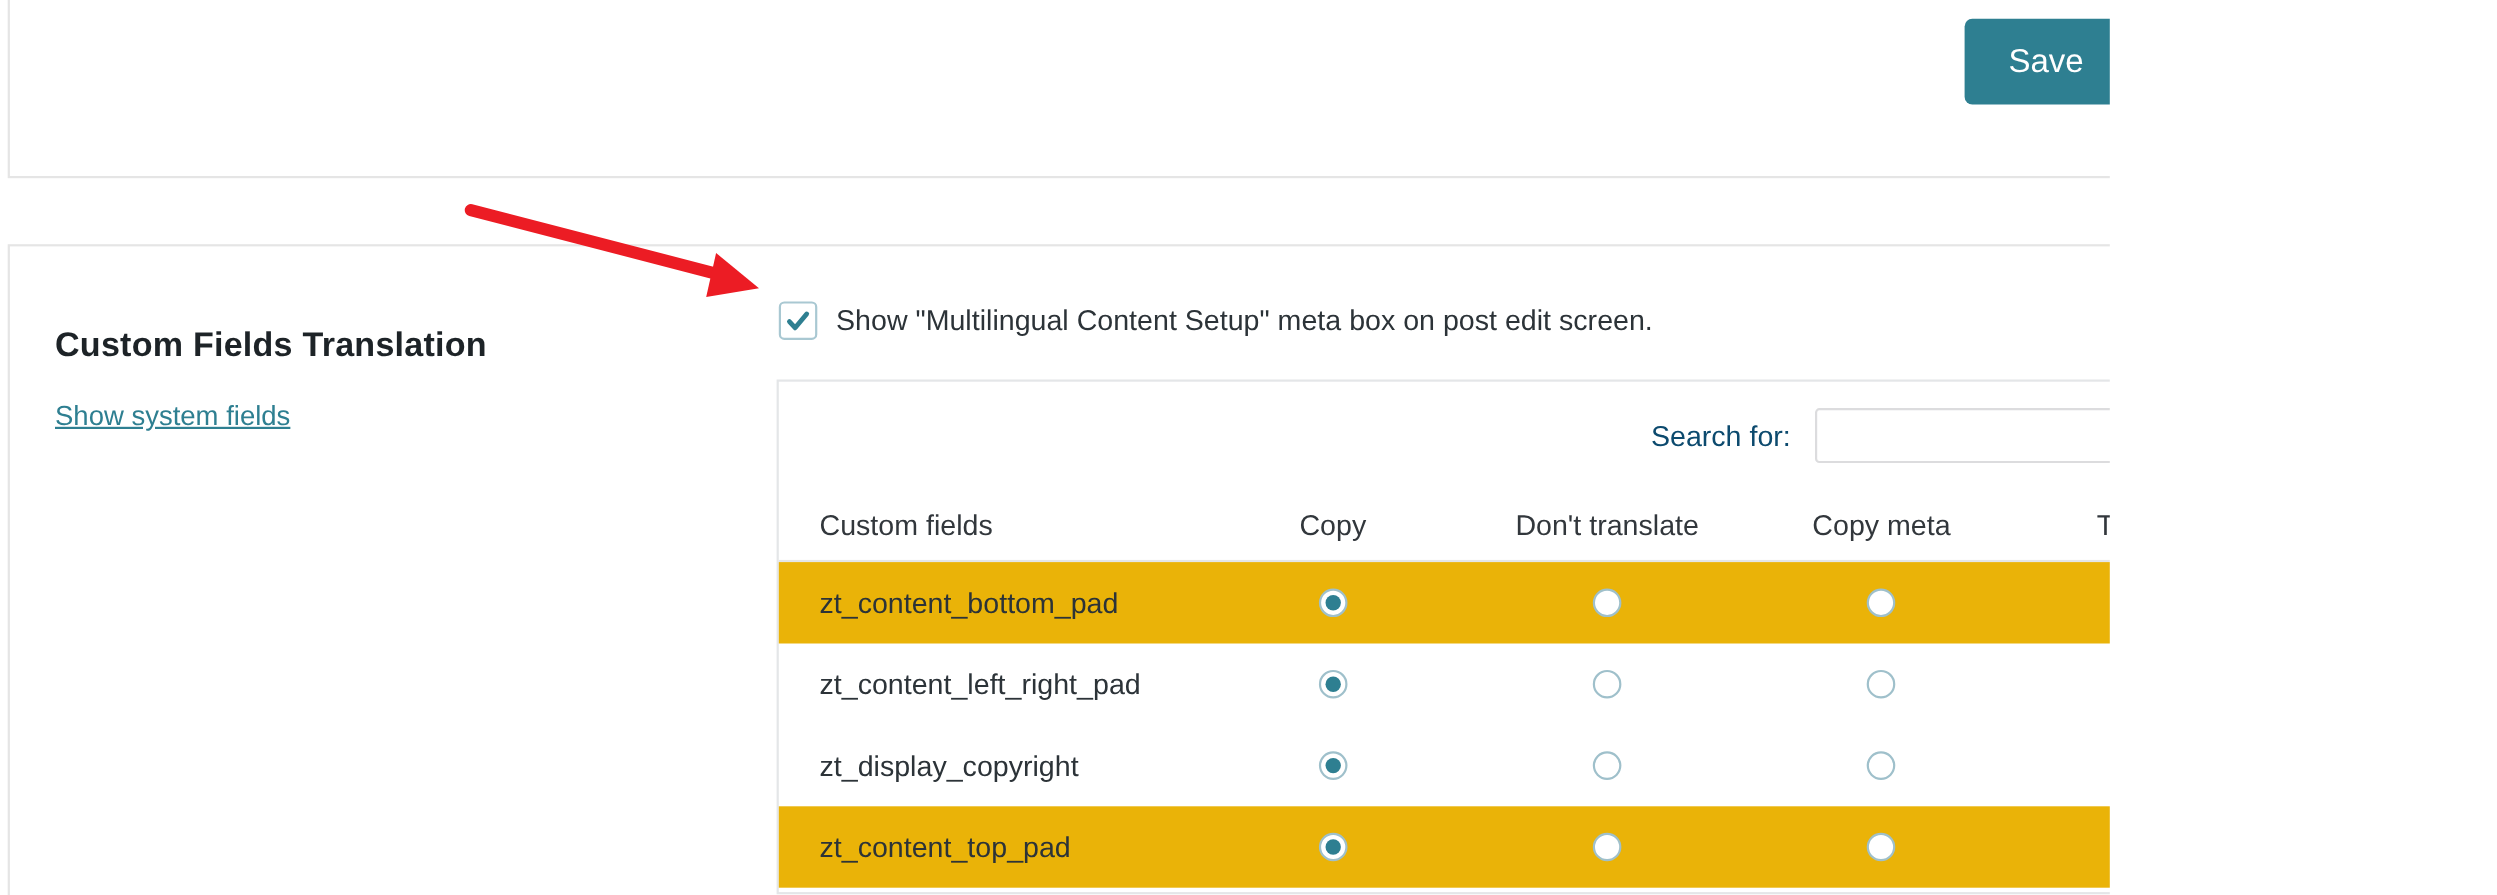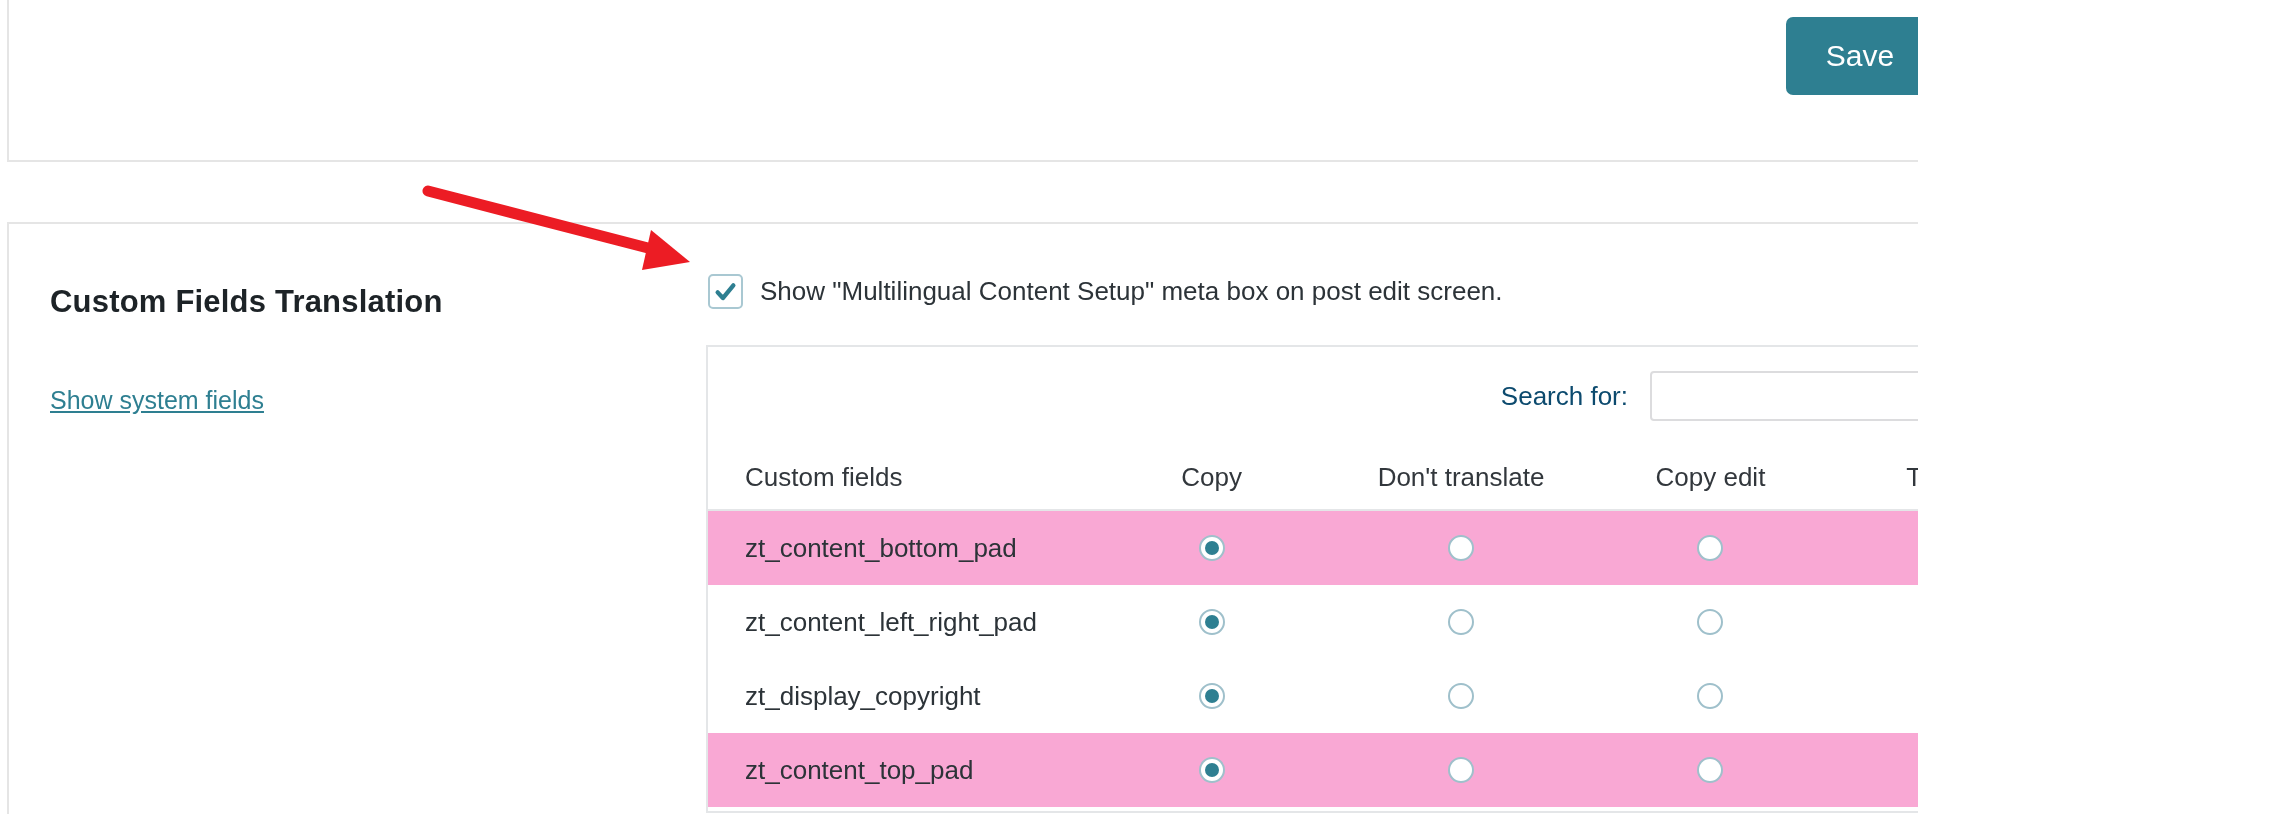--- a/index.html
+++ b/index.html
@@ -10,23 +10,23 @@
   
   .top-card { position:absolute; left:7px; top:-4px; right:-6px; height:166px;
               background:#fff; border:2px solid #e5e5e5; }
   .save-btn { position:absolute; left:1777px; top:19px; width:148px; height:78px;
               background:var(--accent,#2e7f91); color:#fff; border:none; border-radius:7px;
               font-family:inherit; font-size:30px; cursor:pointer; }
 
   
   .section-card { position:absolute; left:7px; top:222px; right:-6px; bottom:-6px;
                   background:#fff; border:2px solid #e5e5e5; }
-  .section-title { position:absolute; left:41px; top:60px; font-size:31px; font-weight:600;
+  .section-title { position:absolute; left:41px; top:72px; font-size:31px; font-weight:600;
                    color:#1d2327; letter-spacing:.2px; }
-  .sys-link { position:absolute; left:41px; top:162px; font-size:25px;
+  .sys-link { position:absolute; left:41px; top:140px; font-size:25px;
               color:var(--accent,#2e7f91); text-decoration:underline; cursor:pointer; }
 
   .meta-row { position:absolute; left:699px; top:50px; display:flex; align-items:center; }
   .checkbox { width:35px; height:35px; border:2px solid #a9c8d2; border-radius:5px;
               background:#fff; display:flex; align-items:center; justify-content:center;
               cursor:pointer; flex:0 0 auto; }
   .checkbox svg { width:27px; height:27px; }
   .meta-label { margin-left:17px; font-size:26px; color:#2c3338; }
 
   
@@ -35,21 +35,21 @@
   .search-row { height:98px; display:flex; align-items:center; justify-content:flex-end;
                 padding-right:20px; }
   .search-label { font-size:26px; color:#0c4a6e; margin-right:22px; }
   .search-input { width:416px; height:50px; border:2px solid #dcdcde; border-radius:4px;
                   font-family:inherit; font-size:26px; padding:0 14px; color:#2c3338;
                   background:#fff; outline:none; }
 
   .t-header { height:66px; display:flex; align-items:center; font-size:26px;
               color:#32373c; border-bottom:2px solid #e4e6e8; }
   .trow { height:74px; display:flex; align-items:center; font-size:26px; color:#2c3338; }
-  .trow.alt { background:#f9a8d4; }
+  .trow.alt { background:#eab308; }
   .col { display:flex; align-items:center; }
   .col-field { width:27.5%; padding-left:37px; }
   .col-opt { width:18.1%; justify-content:center; }
 
   .radio { width:26px; height:26px; border:2px solid #9fc0cb; border-radius:50%;
            background:#fff; position:relative; display:inline-block; cursor:pointer; }
   .radio.on::after { content:""; position:absolute; inset:4px; border-radius:50%;
                      background:var(--accent,#2e7f91); }
 
   
@@ -83,21 +83,21 @@
     <div class="table-card">
       <div class="search-row">
         <span class="search-label">Search for:</span>
         <input class="search-input" type="text" value="" style="">
       </div>
 
       <div class="t-header" id="tableHeader">
           <span class="col col-field">Custom fields</span>
           <span class="col col-opt">Copy</span>
           <span class="col col-opt">Don't translate</span>
-          <span class="col col-opt">Copy edit</span>
+          <span class="col col-opt">Copy meta</span>
           <span class="col col-opt">Translate</span>
         </div>
       <div id="tableBody">
           <div class="trow alt">
             <span class="col col-field">zt_content_bottom_pad</span>
             <span class="col col-opt">
               <span class="radio on"></span>
             </span>
             <span class="col col-opt">
               <span class="radio"></span>

